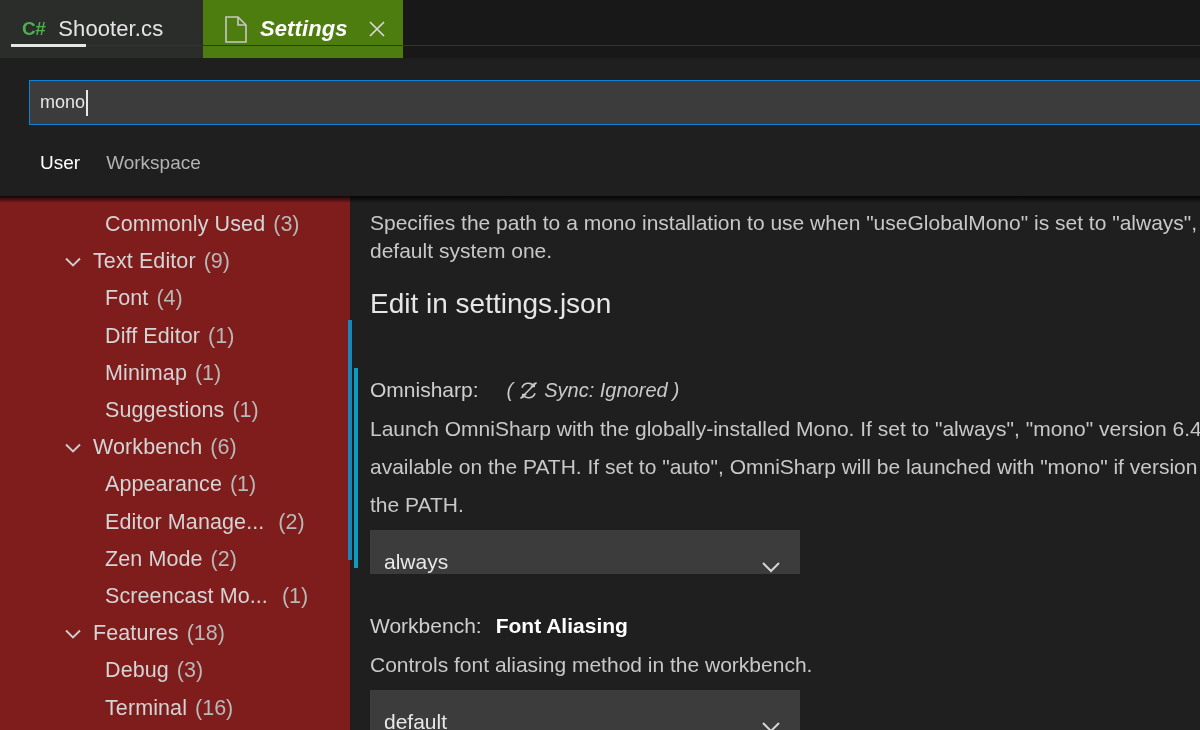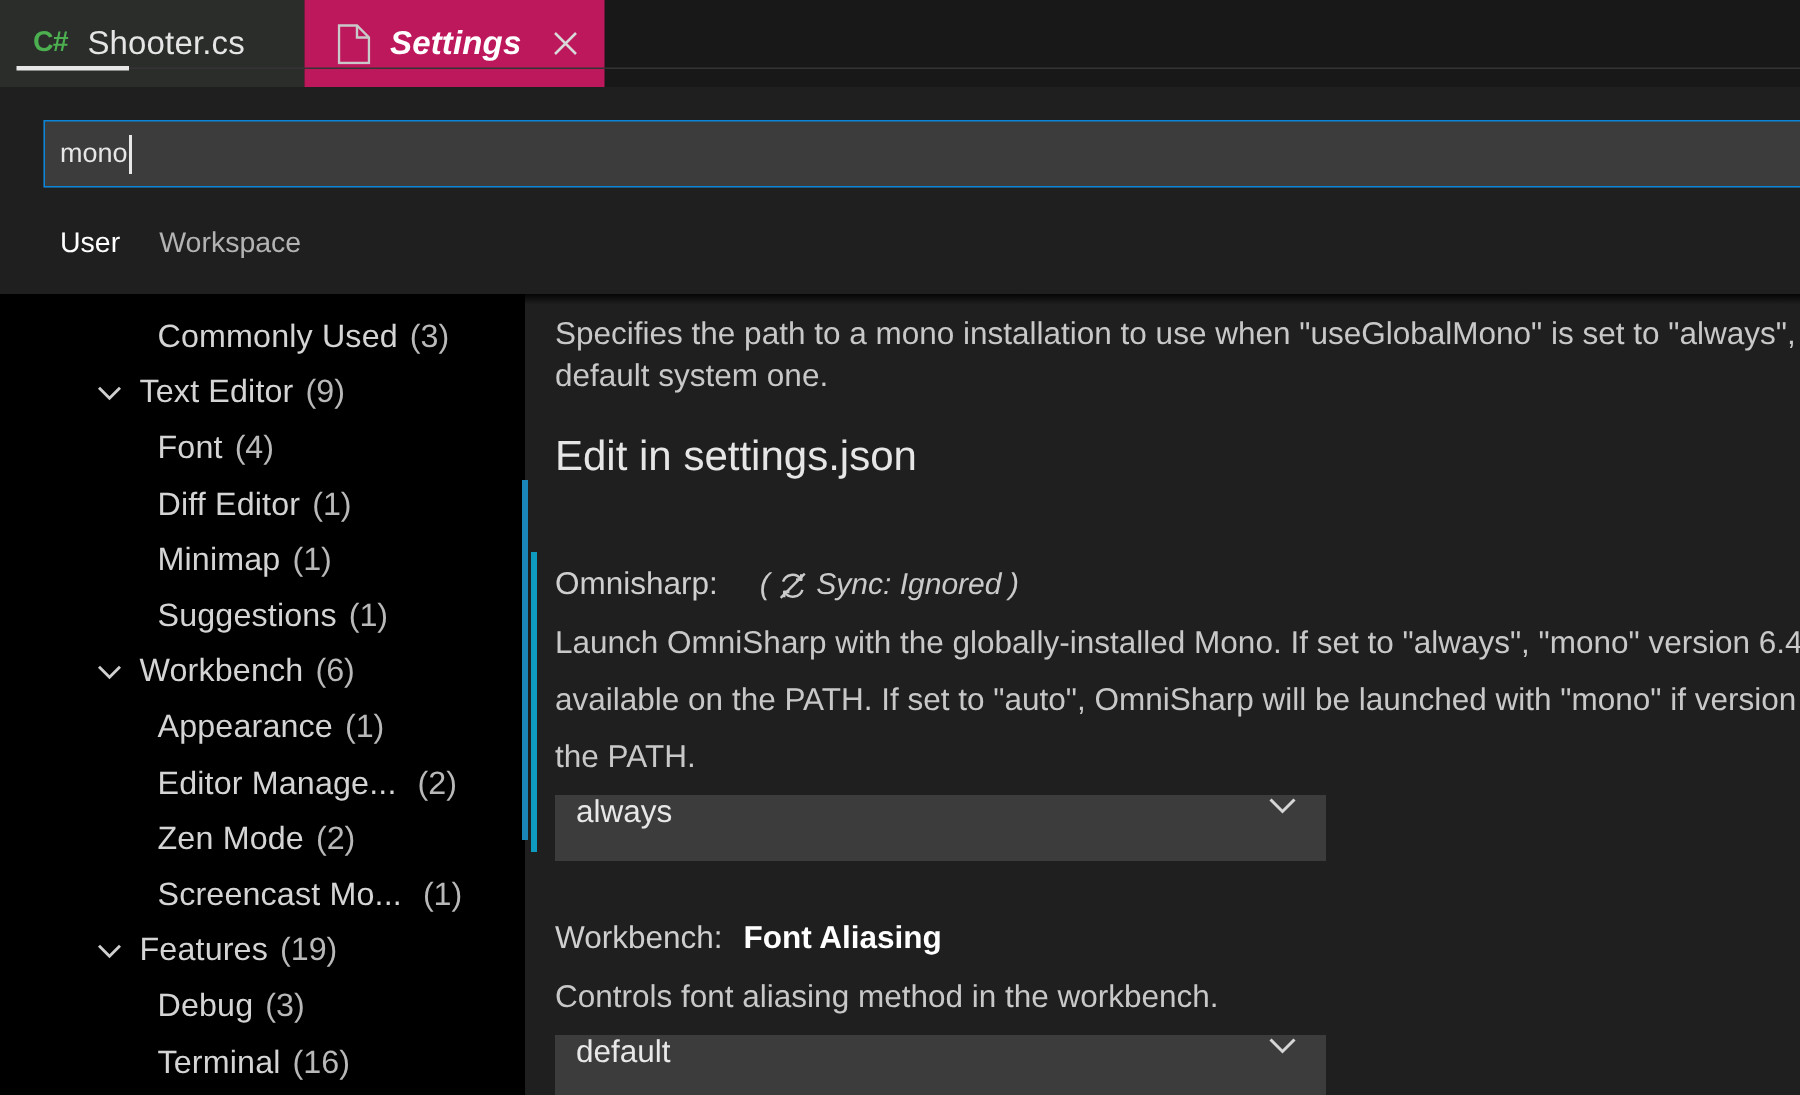--- a/index.html
+++ b/index.html
@@ -39,21 +39,21 @@
     height: 58px;
     position: relative;
     cursor: pointer;
     user-select: none;
   }
   .tab.inactive {
     background: #2a2d2a;
     width: 203px;
   }
   .tab.active {
-    background: #be185d;
+    background: #4d7c0f;
     width: 200px;
     padding-right: 16px;
   }
   .tab.active::after {
     content: "";
     position: absolute;
     left: 0; right: 0; bottom: 0;
     height: 0px;
   }
   .tab-label {
@@ -138,21 +138,21 @@
     width: 1114px; height: 1px;
     background: #343434;
   }
 
   
   .sidebar {
     position: absolute;
     top: 196px; left: 0;
     width: 392px;
     height: 534px;
-    background: #000000;
+    background: #7f1d1d;
     overflow: hidden;
   }
   .tree-topshadow {
     position: absolute;
     top: 0; left: 0;
     width: 350px; height: 7px;
     background: linear-gradient(to bottom, #000000 0%, rgba(0,0,0,0) 100%);
     opacity: 0.85;
     z-index: 3;
     pointer-events: none;
@@ -288,25 +288,25 @@
     white-space: nowrap;
   }
   .setting-desc {
     position: absolute;
     left: 20px;
     width: 980px;
   }
   .dropdown {
     position: absolute;
     left: 20px;
-    width: 514px;
+    width: 430px;
     height: 44px;
     background: #3c3c3c;
     display: flex;
-    align-items: flex-start;
+    align-items: flex-end;
     justify-content: space-between;
     padding: 0 14px 0 14px;
     cursor: pointer;
   }
   .dropdown-value {
     font-size: 21px;
     color: #e8e8e8;
   }
   .dd-chev { display: flex; align-items: center; margin-right: 4px; }
 </style>
@@ -411,21 +411,21 @@
           <span class="tree-label">Screencast Mo...</span>
           <span class="tree-count spaced">(1)</span>
         </div>
         <div class="tree-row has-chevron">
           <span class="chev">
             <svg width="18" height="12" viewBox="0 0 18 12">
               <path d="M2 2.5 L9 9.5 L16 2.5" fill="none" stroke="#cfcfcf" stroke-width="1.9"></path>
             </svg>
           </span>
           <span class="tree-label">Features</span>
-          <span class="tree-count">(19)</span>
+          <span class="tree-count">(18)</span>
         </div>
         <div class="tree-row child">
           <span class="tree-label">Debug</span>
           <span class="tree-count">(3)</span>
         </div>
         <div class="tree-row child">
           <span class="tree-label">Terminal</span>
           <span class="tree-count">(16)</span>
         </div>
       </div>

